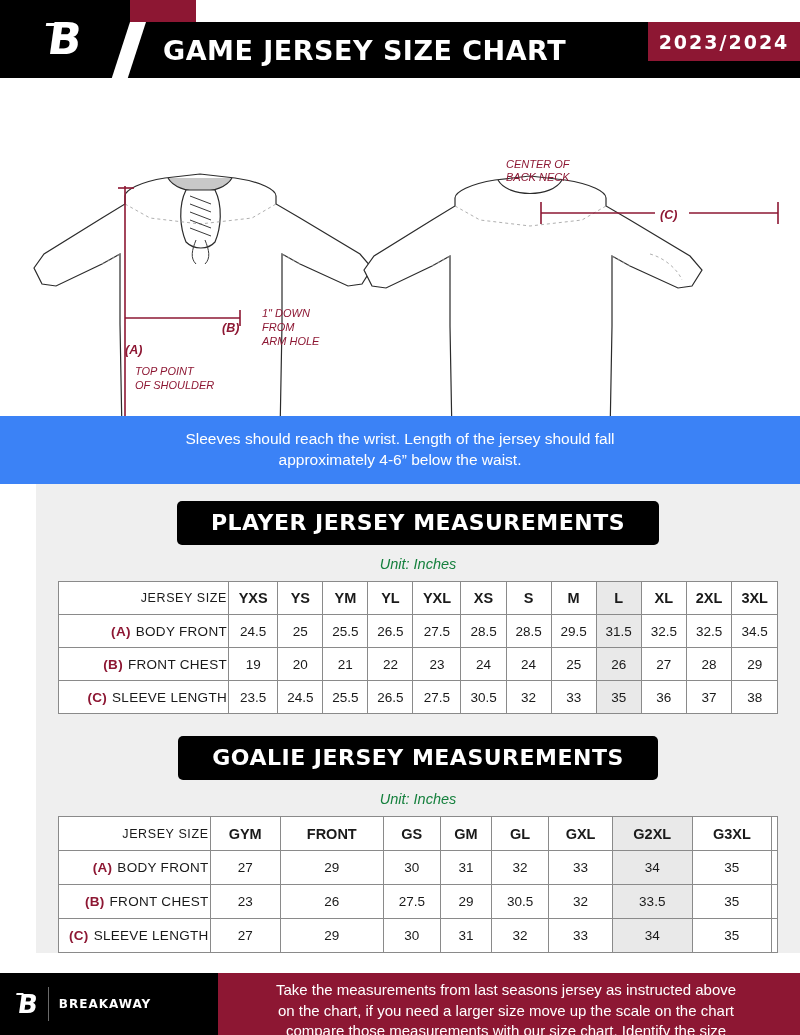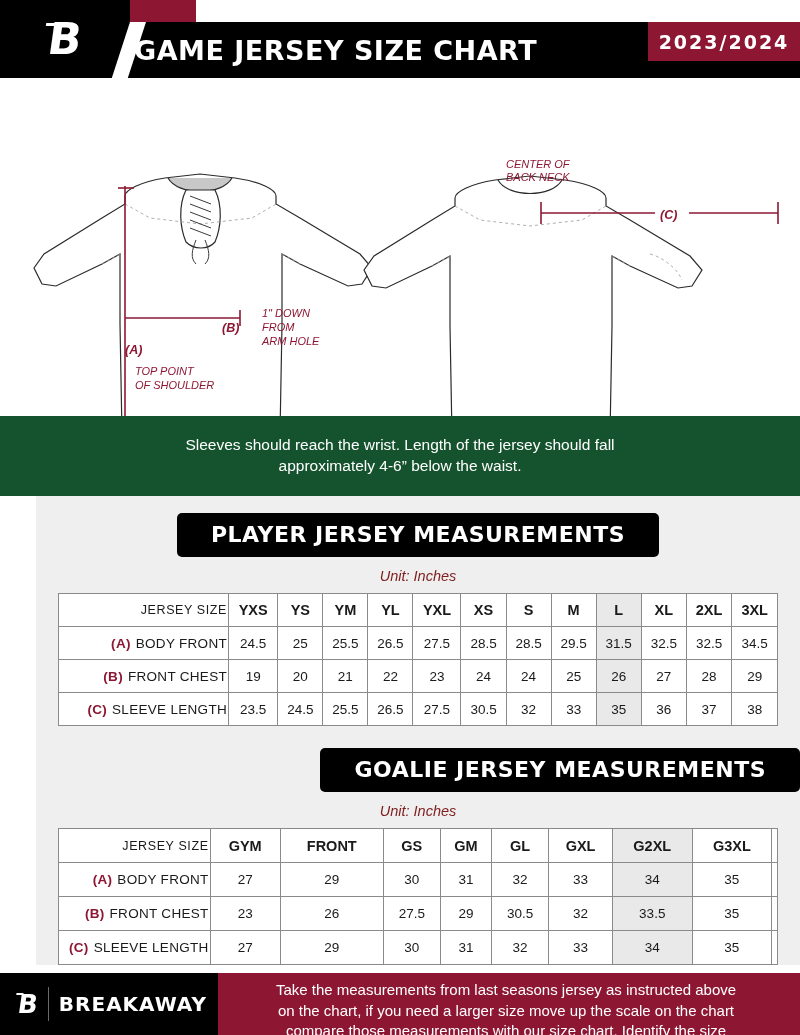--- a/index.html
+++ b/index.html
@@ -63,21 +63,21 @@
     background:#ffffff;
   }
   .title-bar {
     position:absolute;
     left:130px; top:22px;
     right:0; height:56px;
     background:#000000;
   }
   .title-text {
     position:absolute;
-    left:134px; top:22px;
+    left:163px; top:22px;
     height:56px;
     display:flex; align-items:center;
     color:#ffffff;
     font-family:"DejaVu Sans", sans-serif;
     font-weight:bold;
     font-size:27px;
     letter-spacing:0.5px;
   }
   .season-box {
     position:absolute;
@@ -105,23 +105,23 @@
     position:relative;
     height:338px;
     background:#ffffff;
     z-index:2;
   }
   .diagram svg { position:absolute; left:0; top:0; }
 
   
   .note-band {
     position:relative;
-    background:#14532d;
-    color:#ffffff;
-    height:80px;
+    background:#3b82f6;
+    color:#ffffff;
+    height:68px;
     display:flex; flex-direction:column;
     align-items:center; justify-content:center;
     font-size:15.5px;
     line-height:1.35;
     text-align:center;
     z-index:2;
   }
 
   
   .body-area {
@@ -143,21 +143,21 @@
     font-weight:bold;
     font-size:22px;
     letter-spacing:0.5px;
     padding:9px 34px 10px 34px;
     border-radius:5px;
   }
   .unit-line {
     text-align:center;
     font-style:italic;
     font-size:14.5px;
-    color:#7f1d1d;
+    color:#15803d;
     margin-top:11px;
     margin-bottom:9px;
   }
 
   table {
     border-collapse:collapse;
     background:#ffffff;
     margin:0 auto;
     font-size:13.5px;
   }
@@ -225,21 +225,21 @@
     width:7px; height:2px;
     background:#ffffff;
   }
   .footer-divider {
     width:1px; height:34px; background:#6a6a6a;
   }
   .footer-word {
     color:#ffffff;
     font-family:"DejaVu Sans", sans-serif;
     font-weight:bold;
-    font-size:20px;
+    font-size:12px;
     letter-spacing:1px;
   }
   .footer-text {
     flex:1;
     background:#8d1733;
     color:#ffffff;
     font-size:15px;
     line-height:1.38;
     padding:7px 20px 0 14px;
     text-align:center;
@@ -407,21 +407,21 @@
           <td>32</td>
           <td>33</td>
           <td class="shade">35</td>
           <td>36</td>
           <td>37</td>
           <td>38</td>
         </tr>
       </tbody>
   </table>
 
-  <div class="section-title-wrap" style="padding-top:22px;justify-content:flex-end;">
+  <div class="section-title-wrap" style="padding-top:22px;">
     <div class="section-title">GOALIE JERSEY MEASUREMENTS</div>
   </div>
   <div class="unit-line">Unit: Inches</div>
 
   <table class="t-goalie">
     <tbody id="goalie-tbody">
         <tr>
           <td class="rowlabel hdr-size" style="width: 150px;">JERSEY SIZE</td>
           <td class="hdr-col">GYM</td>
           <td class="hdr-col">FRONT</td>

